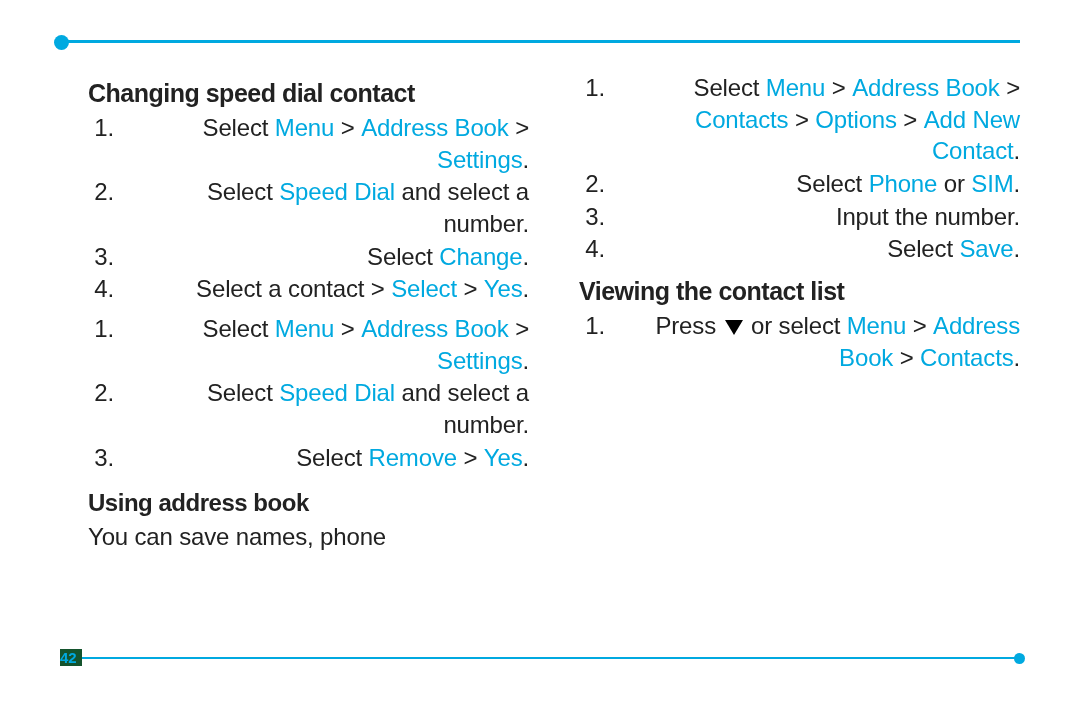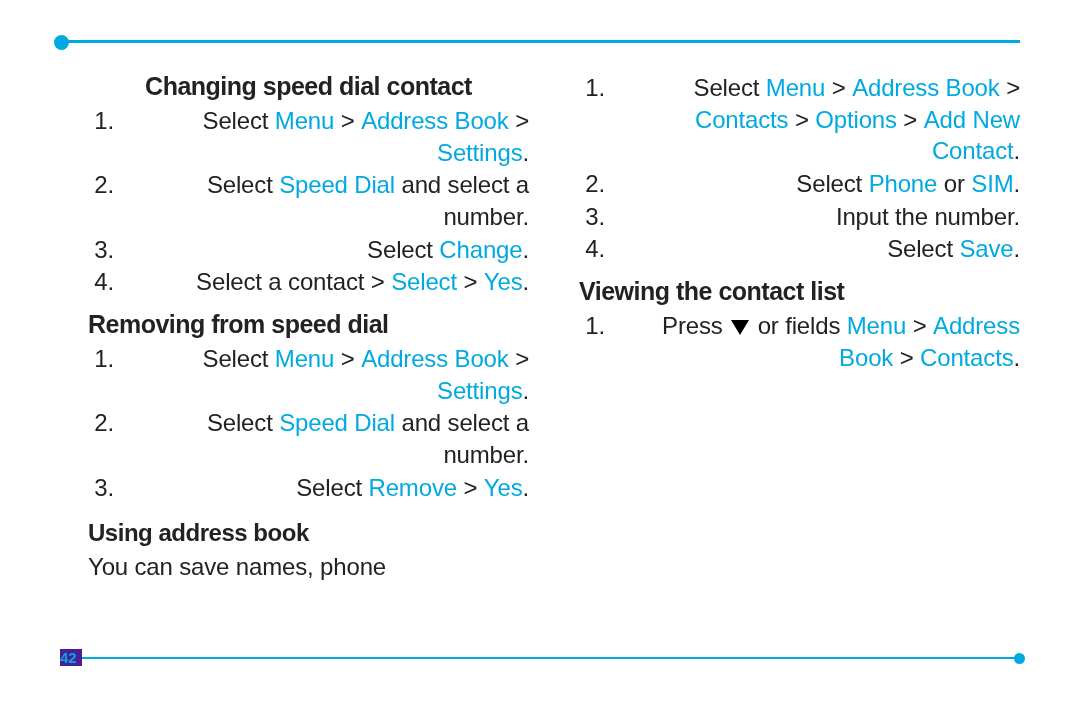--- a/index.html
+++ b/index.html
@@ -56,21 +56,21 @@
     background: #00A9E0;
     border-radius: 50%;
   }
   .page-number {
     position: absolute;
     left: 60px;
     bottom: 38px;
     font-size: 15px;
     font-weight: 600;
     color: #00A9E0;
-    background: #4c1d95;
+    background: #14532d;
     padding-right: 6px;
   }
   .content {
     position: absolute;
     top: 70px;
     left: 88px;
     right: 60px;
     bottom: 80px;
     column-count: 2;
     column-gap: 50px;
@@ -84,21 +84,21 @@
     font-weight: 700;
     margin: 14px 0 2px 0;
     letter-spacing: -0.02em;
   }
   .heading-md {
     font-size: 25px;
     font-weight: 600;
     margin: 10px 0 2px 0;
     letter-spacing: -0.02em;
   }
-  .first-heading { margin-top: 0; text-align: center; }
+  .first-heading { margin-top: 7px; }
   ol {
     margin: 2px 0 8px 0;
     padding-left: 28px;
     list-style: none;
     counter-reset: item;
   }
   ol li {
     counter-increment: item;
     position: relative;
     margin: 0 0 1px 0;
@@ -152,21 +152,20 @@
         <li>
           <span>Select </span><span class="link">Change</span><span>.</span>
         </li>
         <li>
           <span>Select a contact &gt; </span><span class="link">Select</span><span> &gt; </span><span class="link">Yes</span><span>.</span>
         </li>
       </ol>
     </div>
 
     <div class="section">
-      <div class="heading-md">Removing from speed dial</div>
       <ol>
         <li>
           <span>Select </span><span class="link">Menu</span><span> &gt; </span><span class="link">Address Book</span><span> &gt; </span><span class="link">Settings</span><span>.</span>
         </li>
         <li>
           <span>Select </span><span class="link">Speed Dial</span><span> and select a number.</span>
         </li>
         <li>
           <span>Select </span><span class="link">Remove</span><span> &gt; </span><span class="link">Yes</span><span>.</span>
         </li>
@@ -193,21 +192,21 @@
         <li>
           <span>Select </span><span class="link">Save</span><span>.</span>
         </li>
       </ol>
     </div>
 
     <div class="section">
       <div class="heading-md">Viewing the contact list</div>
       <ol>
         <li>
-          <span>Press </span><span class="tri-down"></span><span> or fields </span><span class="link">Menu</span><span> &gt; </span><span class="link">Address Book</span><span> &gt; </span><span class="link">Contacts</span><span>.</span>
+          <span>Press </span><span class="tri-down"></span><span> or select </span><span class="link">Menu</span><span> &gt; </span><span class="link">Address Book</span><span> &gt; </span><span class="link">Contacts</span><span>.</span>
         </li>
       </ol>
     </div>
 
   </div>
 
   <div class="rule-bottom"></div>
   <div class="page-number">42</div>
 </div>
 

